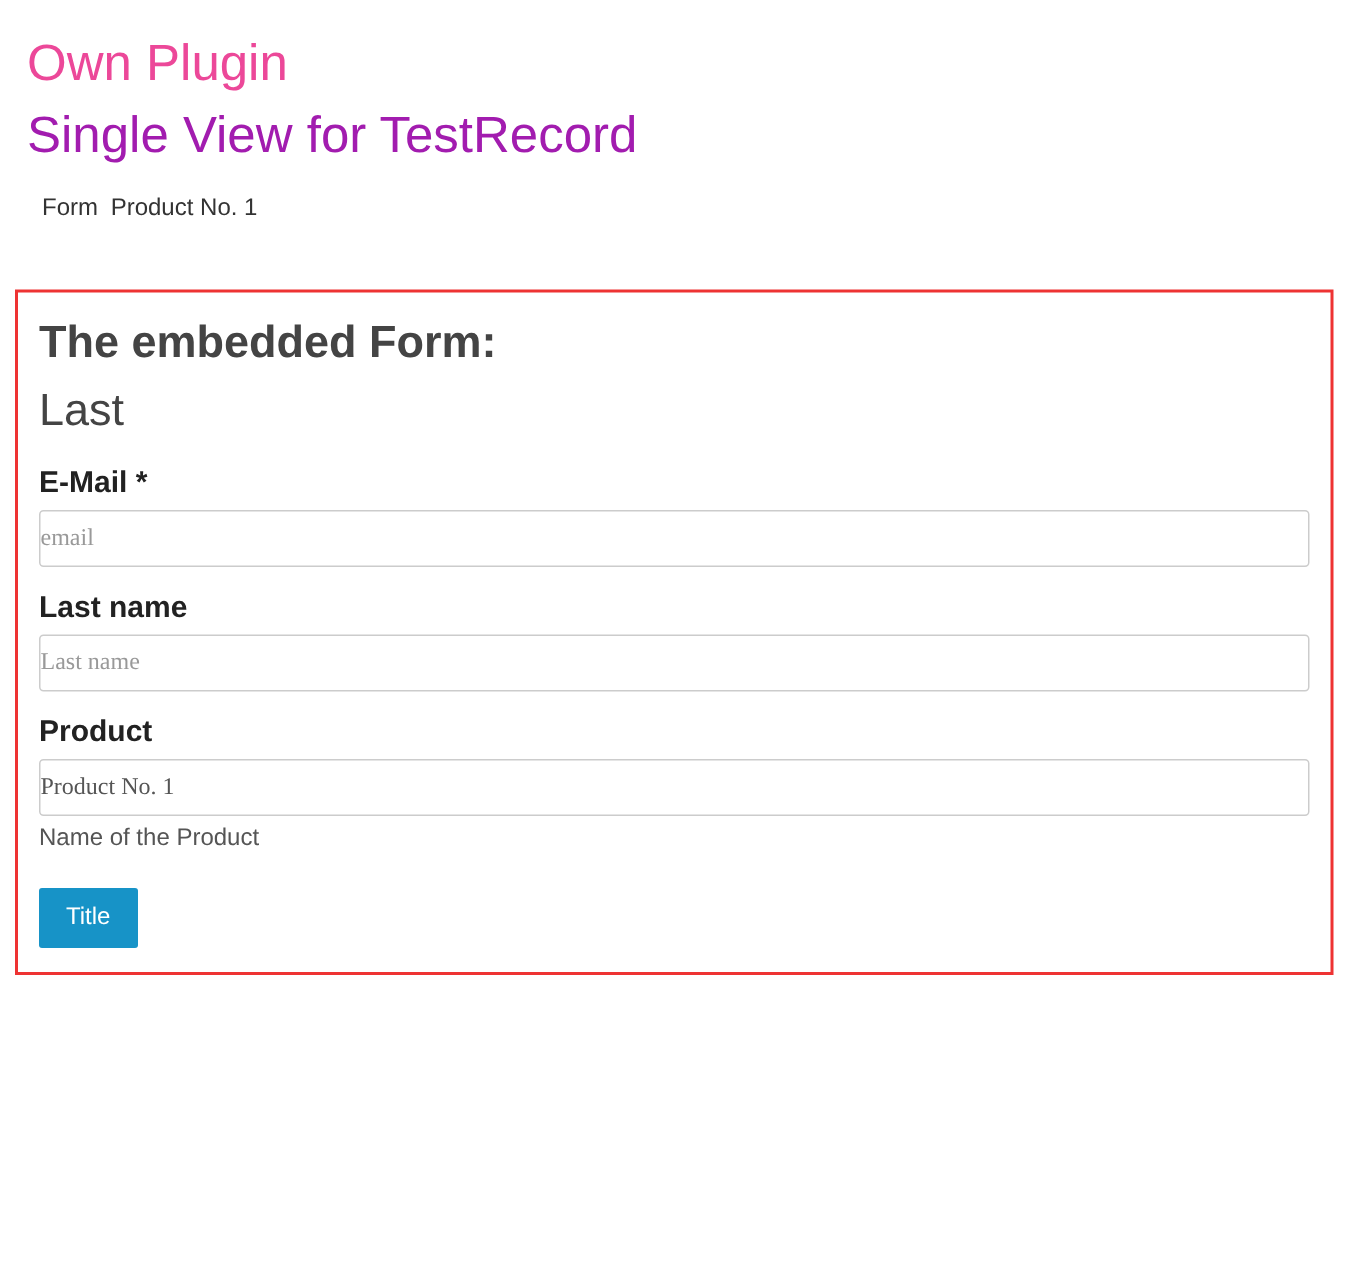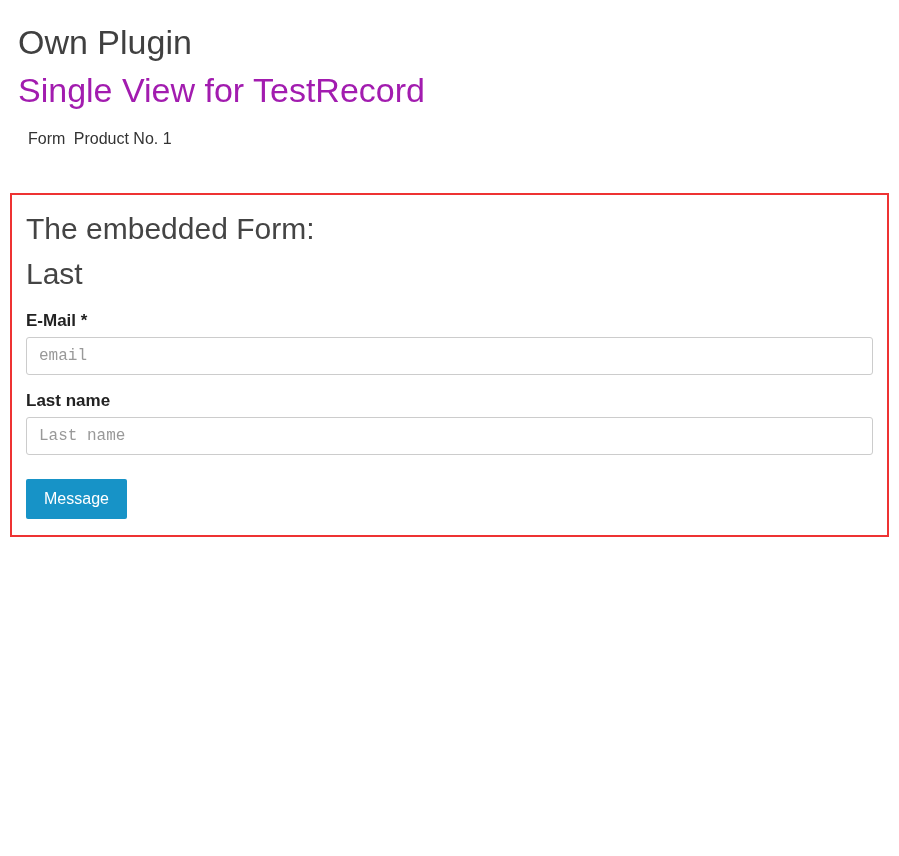--- a/index.html
+++ b/index.html
@@ -12,21 +12,21 @@
       width: 899px;
       background: #fff;
       color: #333;
     }
     .header-section {
       padding: 20px 18px 15px 18px;
     }
     h1 {
       font-weight: 300;
       font-size: 34px;
-      color: #404040;
+      color: #ec4899;
       line-height: 1.3;
       margin-bottom: 4px;
     }
     h2.subtitle {
       font-weight: 300;
       font-size: 34px;
       color: #a21caf;
       line-height: 1.3;
     }
     .title-row {
@@ -37,52 +37,52 @@
     }
     .title-label {
       margin-right: 4px;
     }
     .form-container {
       border: 2px solid #ee3333;
       margin: 30px 10px 10px 10px;
       padding: 14px 14px 16px 14px;
     }
     .form-heading {
-      font-weight: 400;
+      font-weight: 700;
       font-size: 30px;
       color: #444;
       line-height: 1.3;
       margin-bottom: 6px;
     }
     .form-step {
       font-weight: 300;
       font-size: 30px;
       color: #444;
       line-height: 1.3;
       margin-bottom: 18px;
     }
     .form-group {
       margin-bottom: 16px;
     }
     .form-label {
       display: block;
       font-weight: 700;
-      font-size: 17px;
+      font-size: 20px;
       color: #222;
       margin-bottom: 6px;
     }
     .form-input {
       width: 100%;
-      padding: 9px 12px;
+      padding: 9px 0;
       font-size: 16px;
       border: 1px solid #ccc;
       border-radius: 3px;
       background: #fff;
       color: #555;
-      font-family: Liberation Mono, monospace;
+      font-family: Liberation Serif, serif;
     }
     .form-input::placeholder {
       color: #999;
     }
     .form-textarea {
       width: 100%;
       padding: 9px 12px;
       font-size: 16px;
       border: 1px solid #ccc;
       border-radius: 3px;
@@ -129,15 +129,20 @@
     <input type="text" class="form-input" placeholder="email" style="">
   </div>
 
 
   <div class="form-group">
     <label class="form-label">Last name</label>
     <input type="text" class="form-input" placeholder="Last name" style="">
   </div>
 
 
+  <div class="form-group">
+    <label class="form-label">Product</label>
+    <input type="text" class="form-input" value="Product No. 1" style="">
+    <div class="form-help">Name of the Product</div>
+  </div>
 
-  <button class="submit-button">Message</button>
+  <button class="submit-button">Title</button>
 </div>
 
 </body></html>

